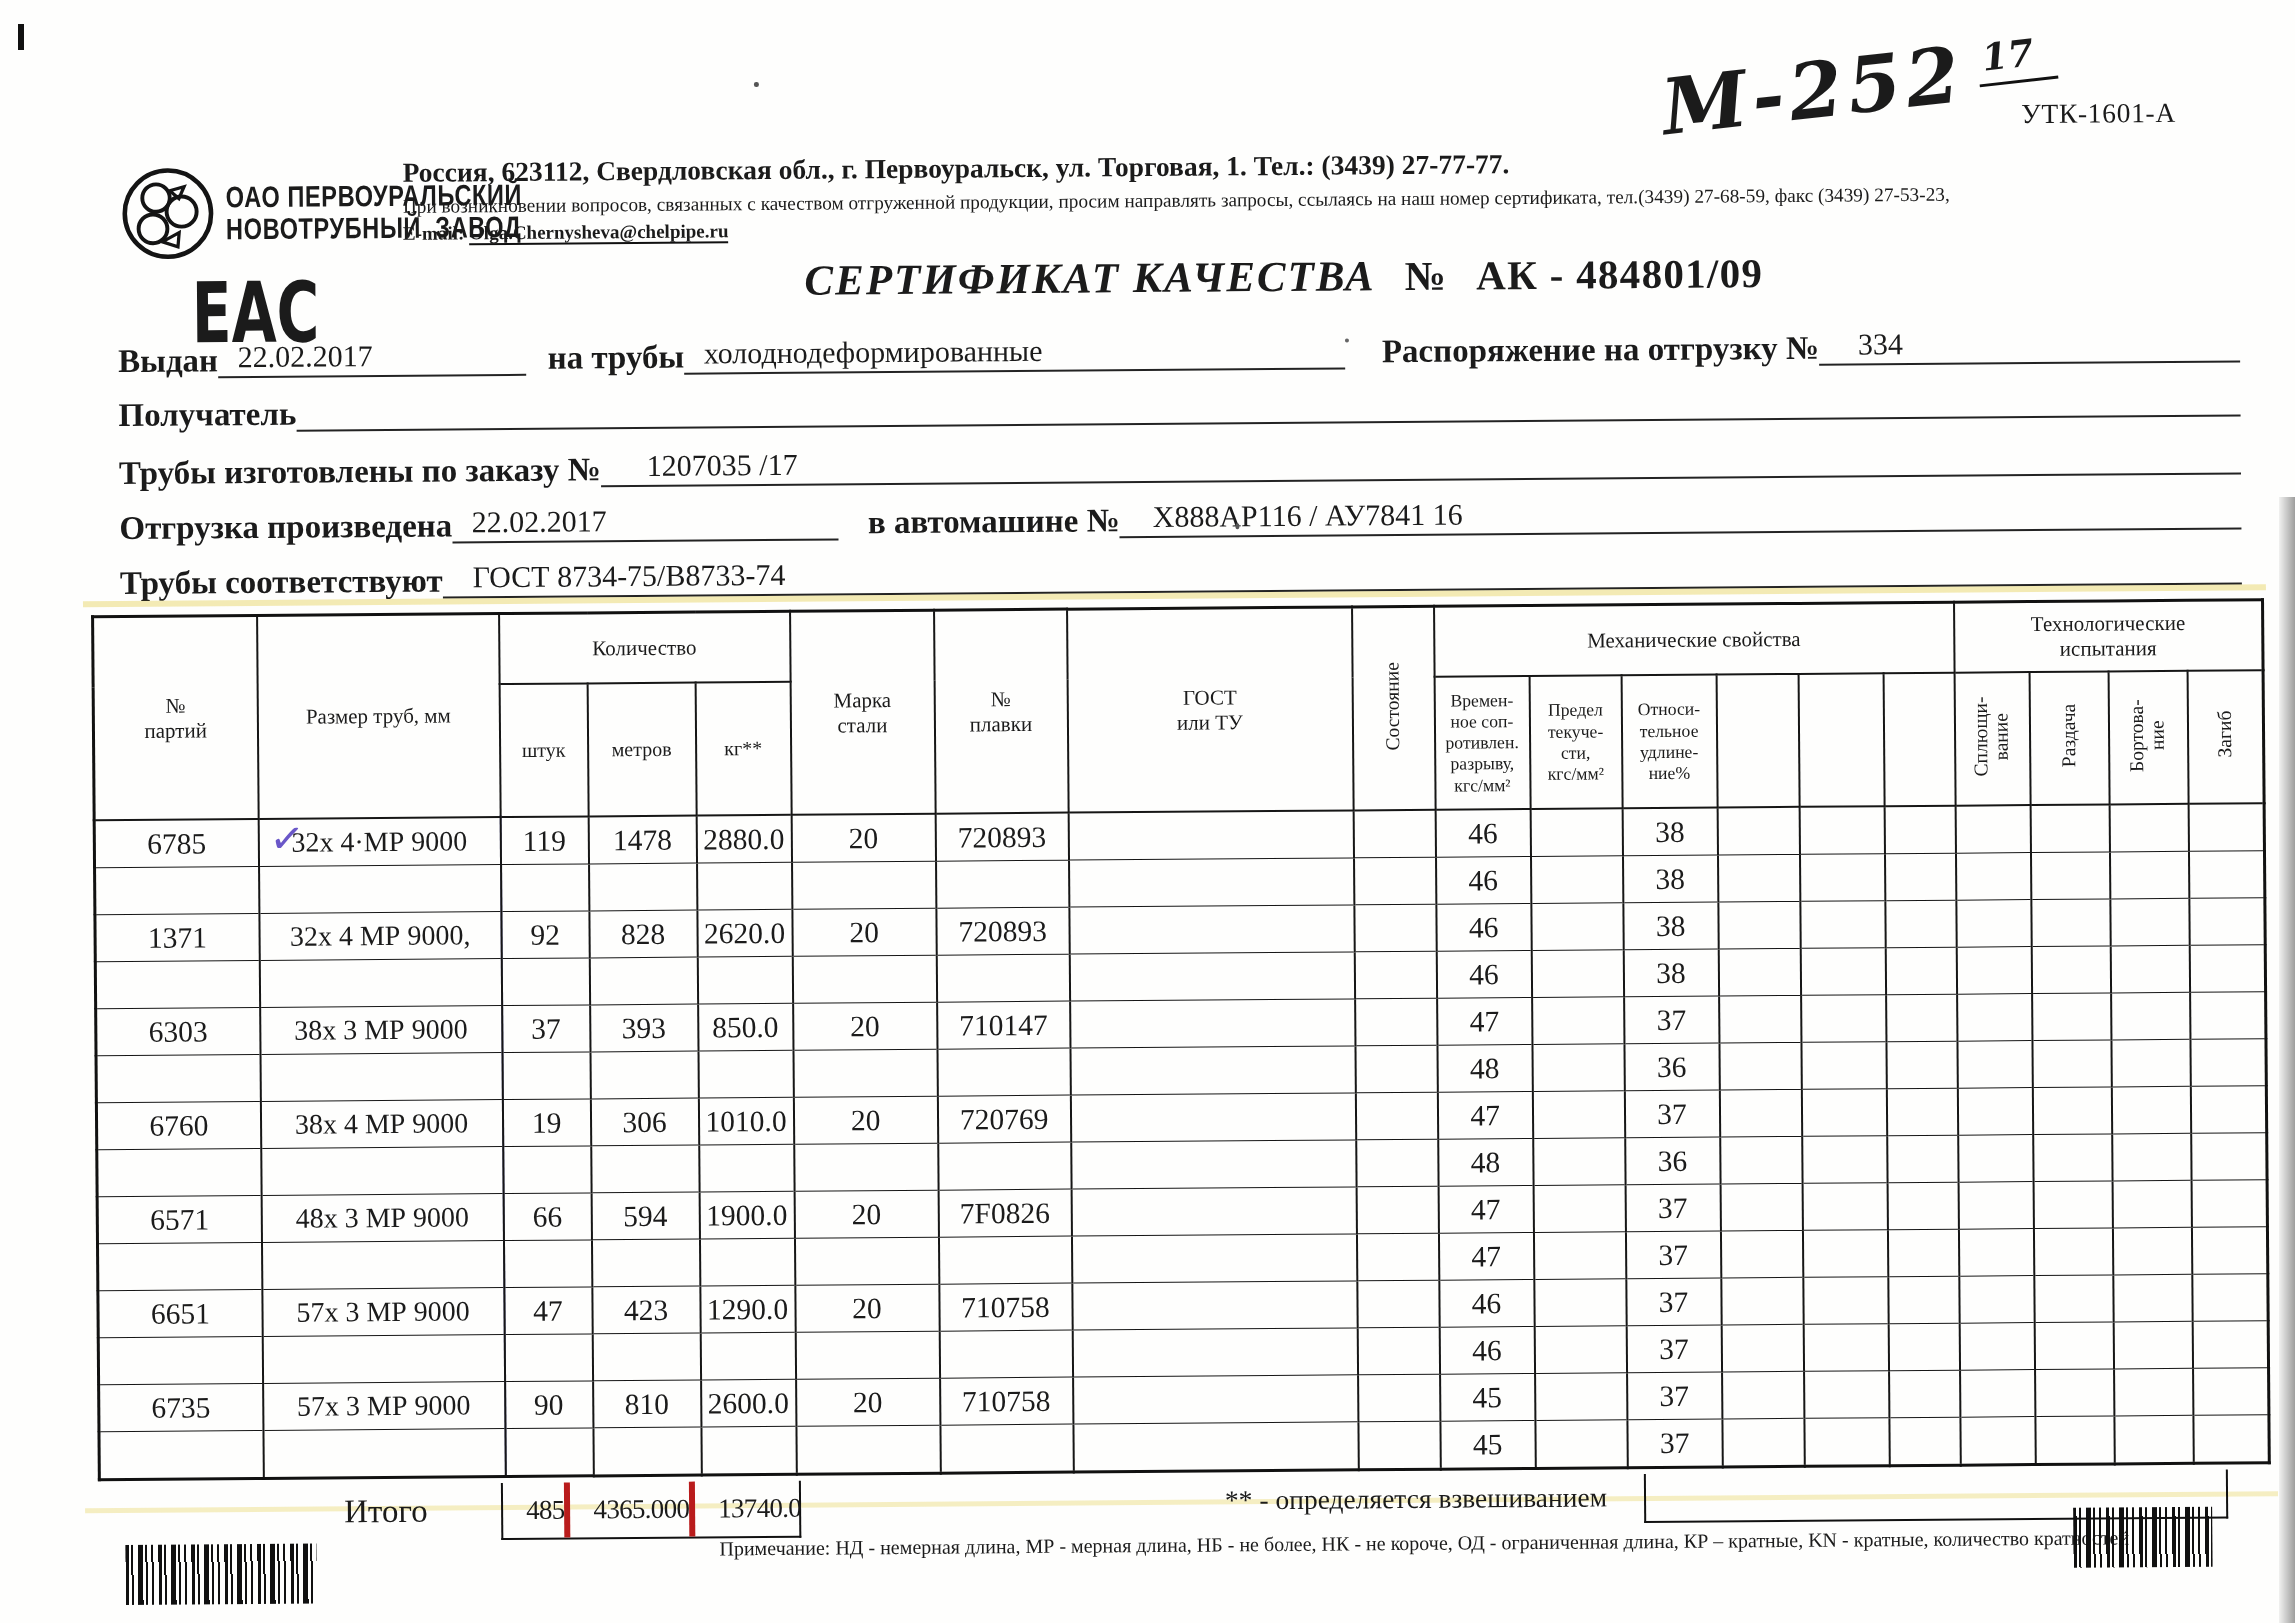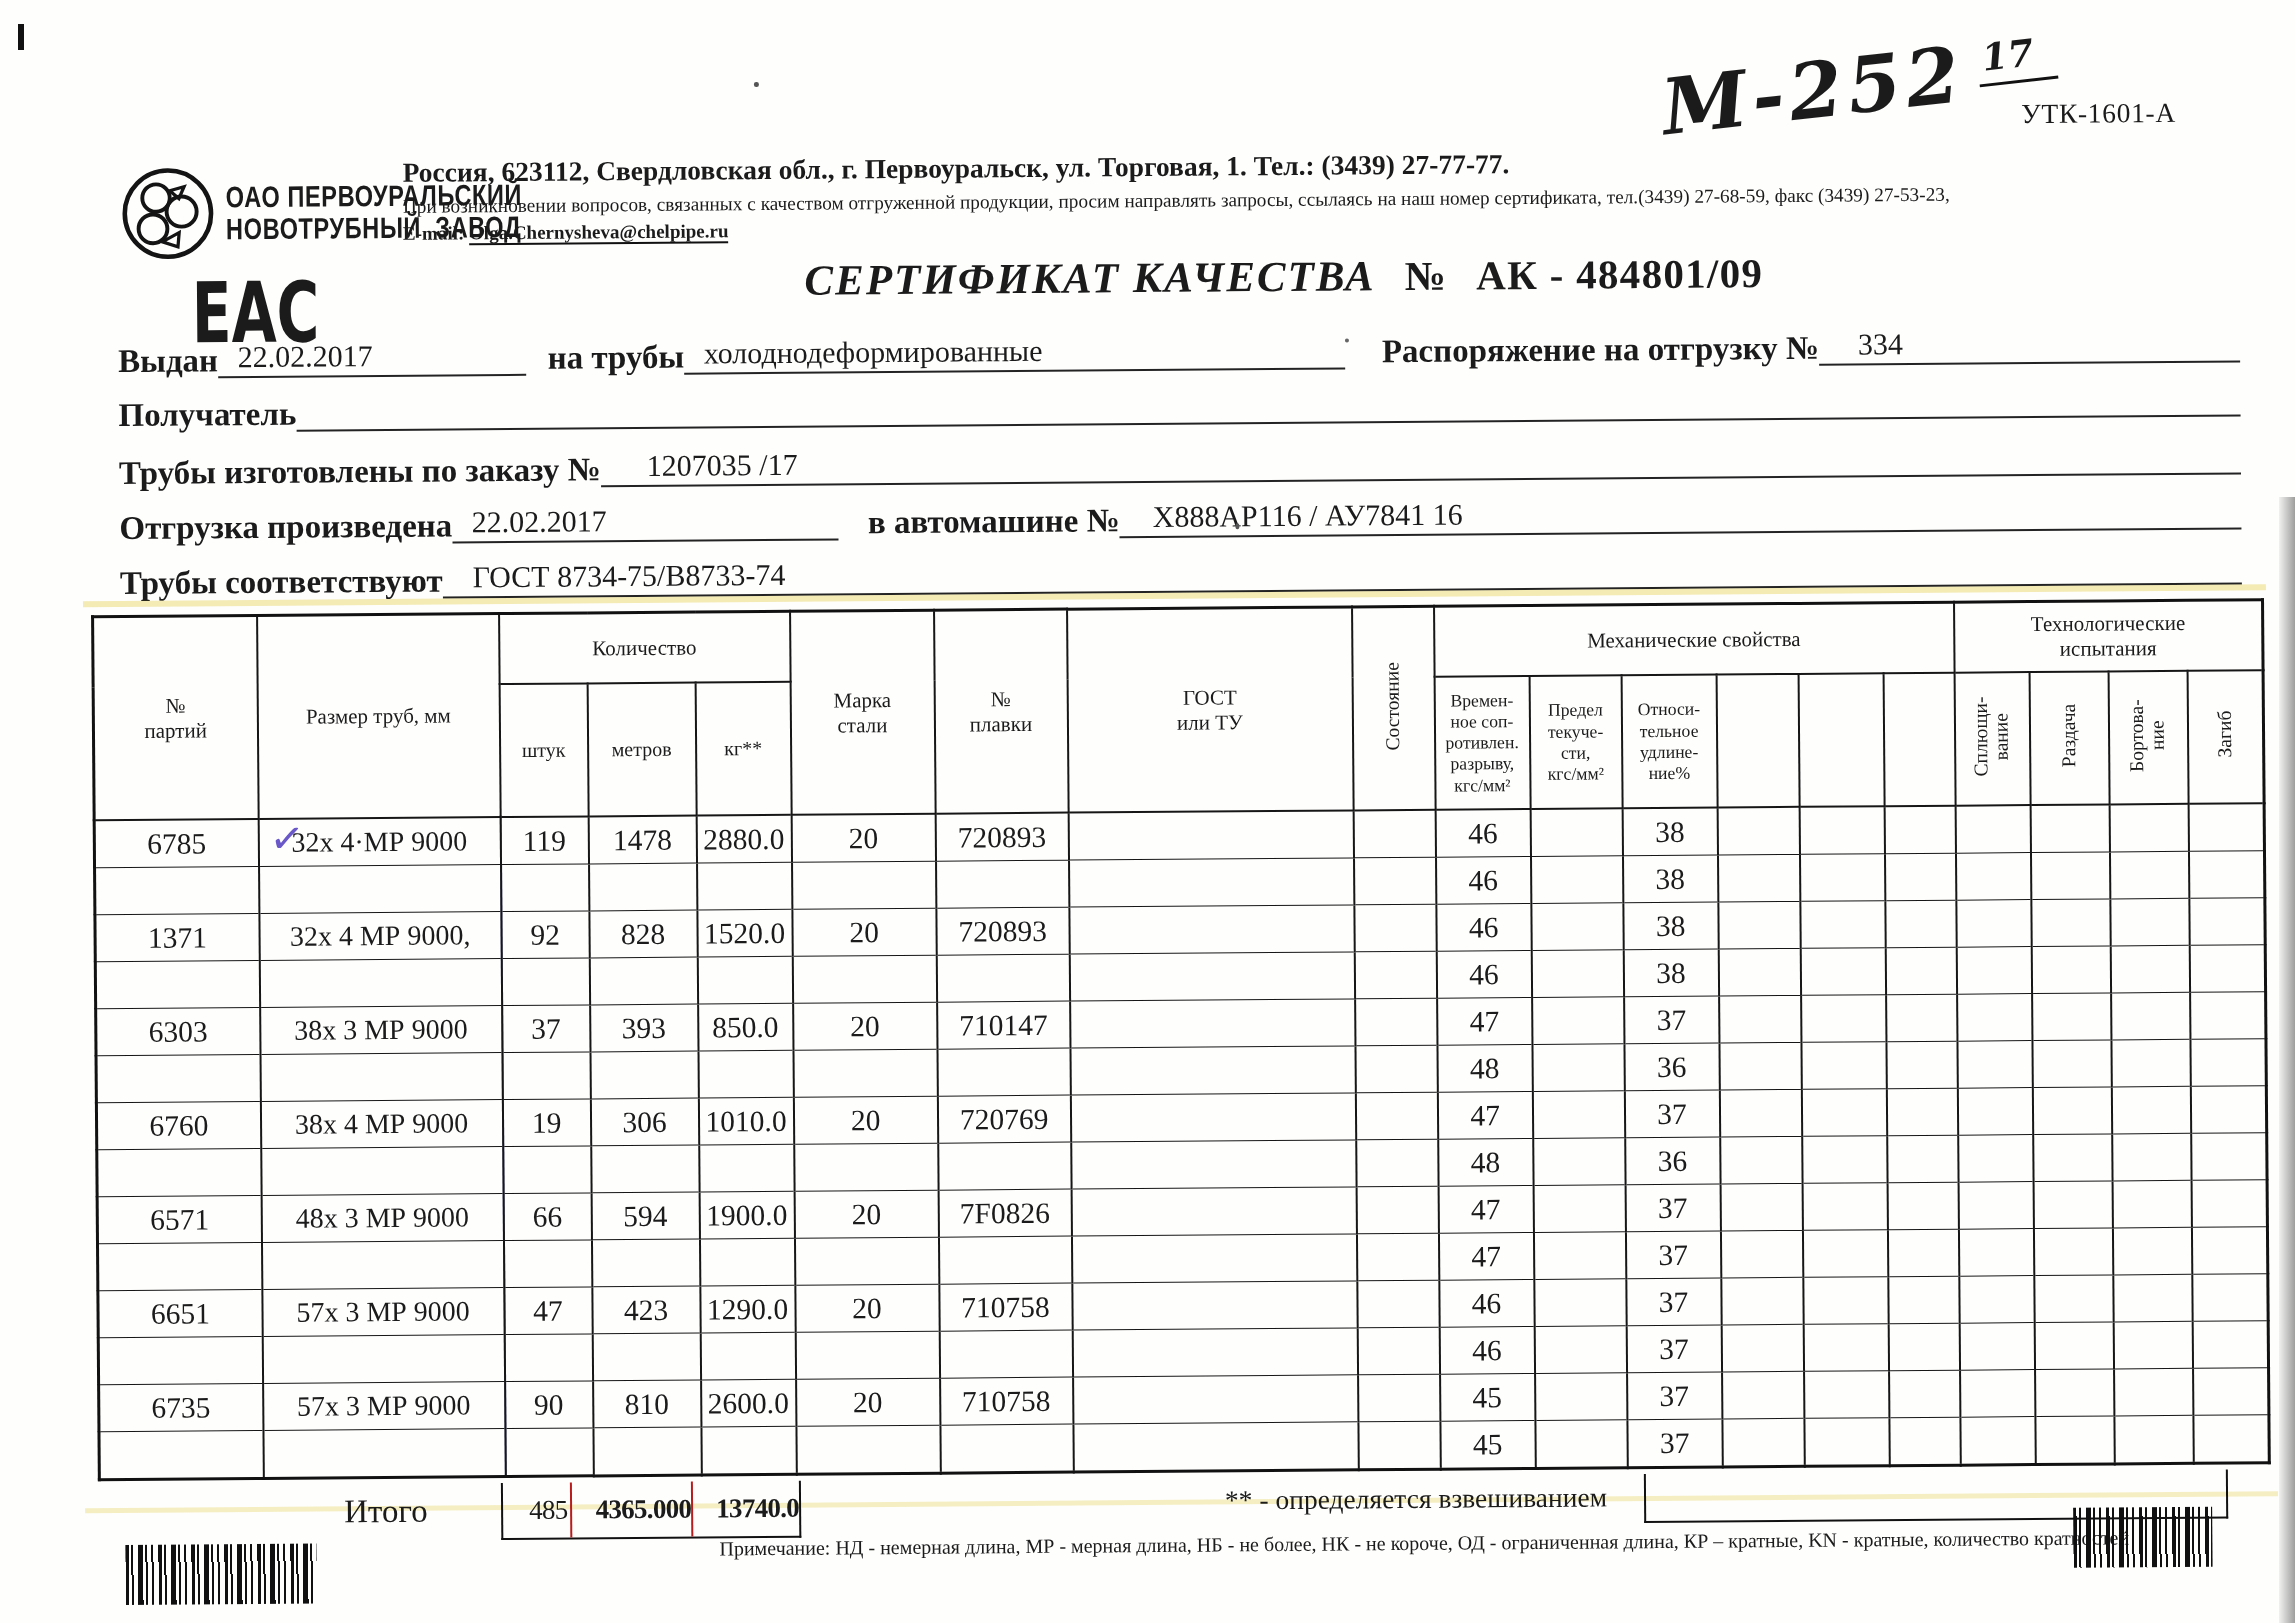--- a/index.html
+++ b/index.html
@@ -76,21 +76,21 @@
   .cert tbody td.size-cell{position:relative;font-size:28px;}
   .check{position:absolute;left:10.5px;top:-5.2px;color:#6a57c8;font-size:41px;
     font-family:"DejaVu Sans",sans-serif;font-weight:bold;transform:rotate(6deg);}
 
   
   .totals-label{left:338px;top:1487px;font-weight:normal;font-size:33px;}
   .totals-box{left:495px;top:1478px;width:296px;height:55px;display:flex;
     border:2.6px solid #111;border-top:none;align-items:center;}
   .tcell{height:100%;display:flex;align-items:center;justify-content:center;
     font-size:27px;letter-spacing:-0.7px;padding-left:23px;}
-  .tcell+.tcell{border-left:2px solid #b91c1c;font-weight:bold;}
+  .tcell+.tcell{border-left:6px solid #b91c1c;}
   .tc1{width:90px;} .tc2{width:110px;} .tc3{width:94px;text-align:right;}
   .weighing{left:1219px;top:1485px;font-size:27.5px;}
   .stamp-box{left:1638px;top:1478px;width:580px;height:47px;border:2.6px solid #111;border-top:none;}
   .legend{left:713px;top:1534px;width:1535px;font-size:20px;white-space:nowrap;}
 
   
   .barcode{background:repeating-linear-gradient(90deg,
       #101010 0 3.3px,transparent 3.3px 5.9px,#101010 5.9px 7.9px,transparent 7.9px 12.4px,
       #101010 12.4px 17.7px,transparent 17.7px 20px,#101010 20px 22px,transparent 22px 26px,
       #101010 26px 28px,transparent 28px 33px);}
@@ -282,21 +282,21 @@
       <td></td>
       <td></td>
       <td></td>
       <td></td>
     </tr>
         <tr>
       <td>1371</td>
       <td class="size-cell"><span class="check"></span><span>32x 4 МР 9000,</span></td>
       <td>92</td>
       <td>828</td>
-      <td>1520.0</td>
+      <td>2620.0</td>
       <td>20</td>
       <td>720893</td>
       <td></td>
       <td></td>
       <td>46</td>
       <td></td>
       <td>38</td>
       <td></td>
       <td></td>
       <td></td>

